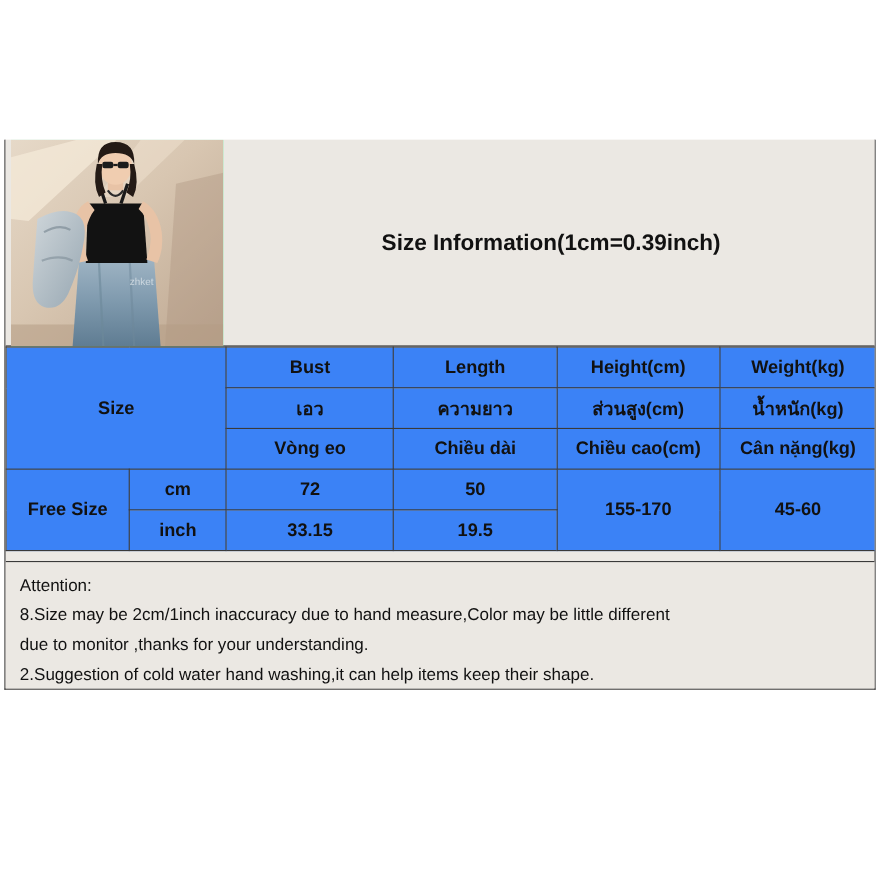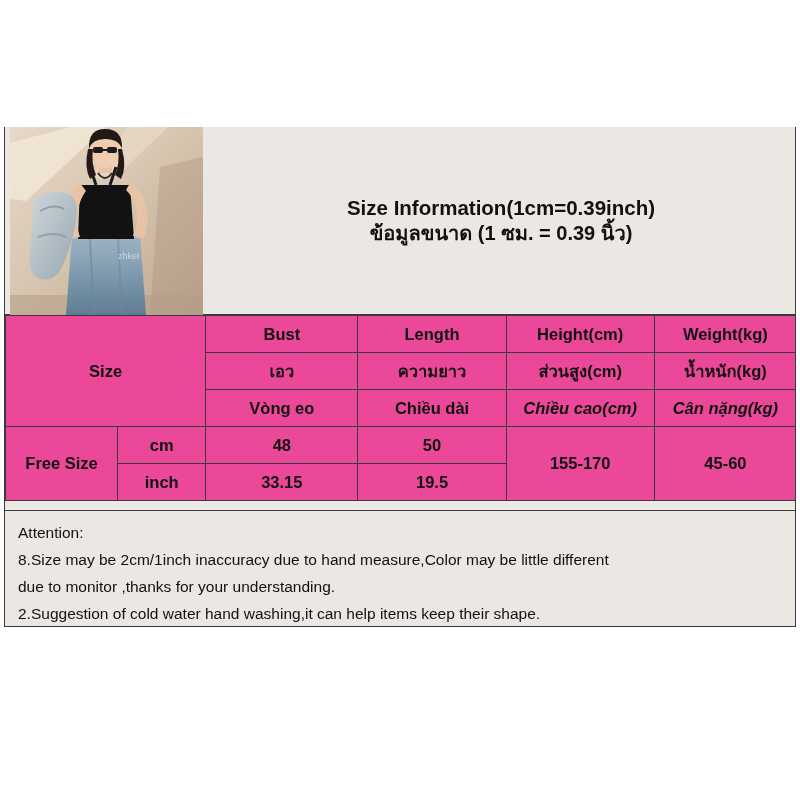--- a/index.html
+++ b/index.html
@@ -67,42 +67,42 @@
     border-collapse: collapse;
     table-layout: fixed;
   }
   table.sizes td {
     border: 1px solid #3a3a3a;
     text-align: center;
     vertical-align: middle;
     color: #111;
     font-size: 16.5px;
     font-weight: bold;
-    background: #ec4899;
+    background: #3b82f6;
     padding: 0;
     height: 37px;
   }
   .col-size  { width: 112px; }
   .col-unit  { width: 88px;  }
   .col-bust  { width: 152px; }
   .col-len   { width: 148px; }
   .col-hgt   { width: 148px; }
   .col-wgt   { width: 142px; }
   td.size-cell {
     font-size: 26px;
     font-weight: bold;
   }
   td.freesize-cell {
     font-size: 17px;
     font-weight: bold;
   }
   td.unit-cell { font-size: 16.5px; }
   td.val-cell { font-size: 17px; font-weight: normal; }
   td.hdr { font-size: 16.5px; }
-  td.hdr-sm { font-size: 16px; font-style: italic; }
+  td.hdr-sm { font-size: 16px; }
   
   .attention {
     position: absolute;
     left: 0; top: 383px;
     width: 792px; height: 116px;
     background: #ebe8e3;
     border-top: 1px solid #3a3a3a;
     padding: 6px 8px 0 8px;
   }
   .attention p {
@@ -178,21 +178,20 @@
           <path d="M24 72 q22 -12 36 -4 q10 6 6 26 q-4 24 -14 46 q-8 16 -22 12 q-12 -4 -10 -26 q2 -30 4 -54 Z" fill="url(#jacket)"></path>
           <path d="M30 84 q14 -8 24 -2" stroke="#7f8d97" stroke-width="2" fill="none" opacity="0.7"></path>
           <path d="M28 110 q16 -6 28 0" stroke="#7f8d97" stroke-width="2" fill="none" opacity="0.6"></path>
 
           <text x="108" y="132" font-family="Liberation Sans, sans-serif" font-size="9" fill="#ffffff" opacity="0.55">zhket</text>
         </svg>
       </div>
 
       <div class="title-block">
         <div class="title-line">Size Information(1cm=0.39inch)</div>
-        <div class="title-line thai">ข้อมูลขนาด (1 ซม. = 0.39 นิ้ว)</div>
       </div>
     </div>
 
     <table class="sizes">
       <colgroup>
         <col class="col-size">
           <col class="col-unit">
           <col class="col-bust">
         <col class="col-len">
           <col class="col-hgt">
@@ -214,21 +213,21 @@
         </tr>
         <tr>
           <td class="hdr">Vòng eo</td>
           <td class="hdr">Chiều dài</td>
           <td class="hdr-sm">Chiều cao(cm)</td>
           <td class="hdr-sm">Cân nặng(kg)</td>
         </tr>
         <tr>
           <td class="freesize-cell" rowspan="2">Free Size</td>
           <td class="unit-cell">cm</td>
-          <td class="val-cell">48</td>
+          <td class="val-cell">72</td>
           <td class="val-cell">50</td>
           <td class="val-cell" rowspan="2">155-170</td>
           <td class="val-cell" rowspan="2">45-60</td>
         </tr>
         <tr>
           <td class="unit-cell">inch</td>
           <td class="val-cell">33.15</td>
           <td class="val-cell">19.5</td>
         </tr>
       </tbody>

